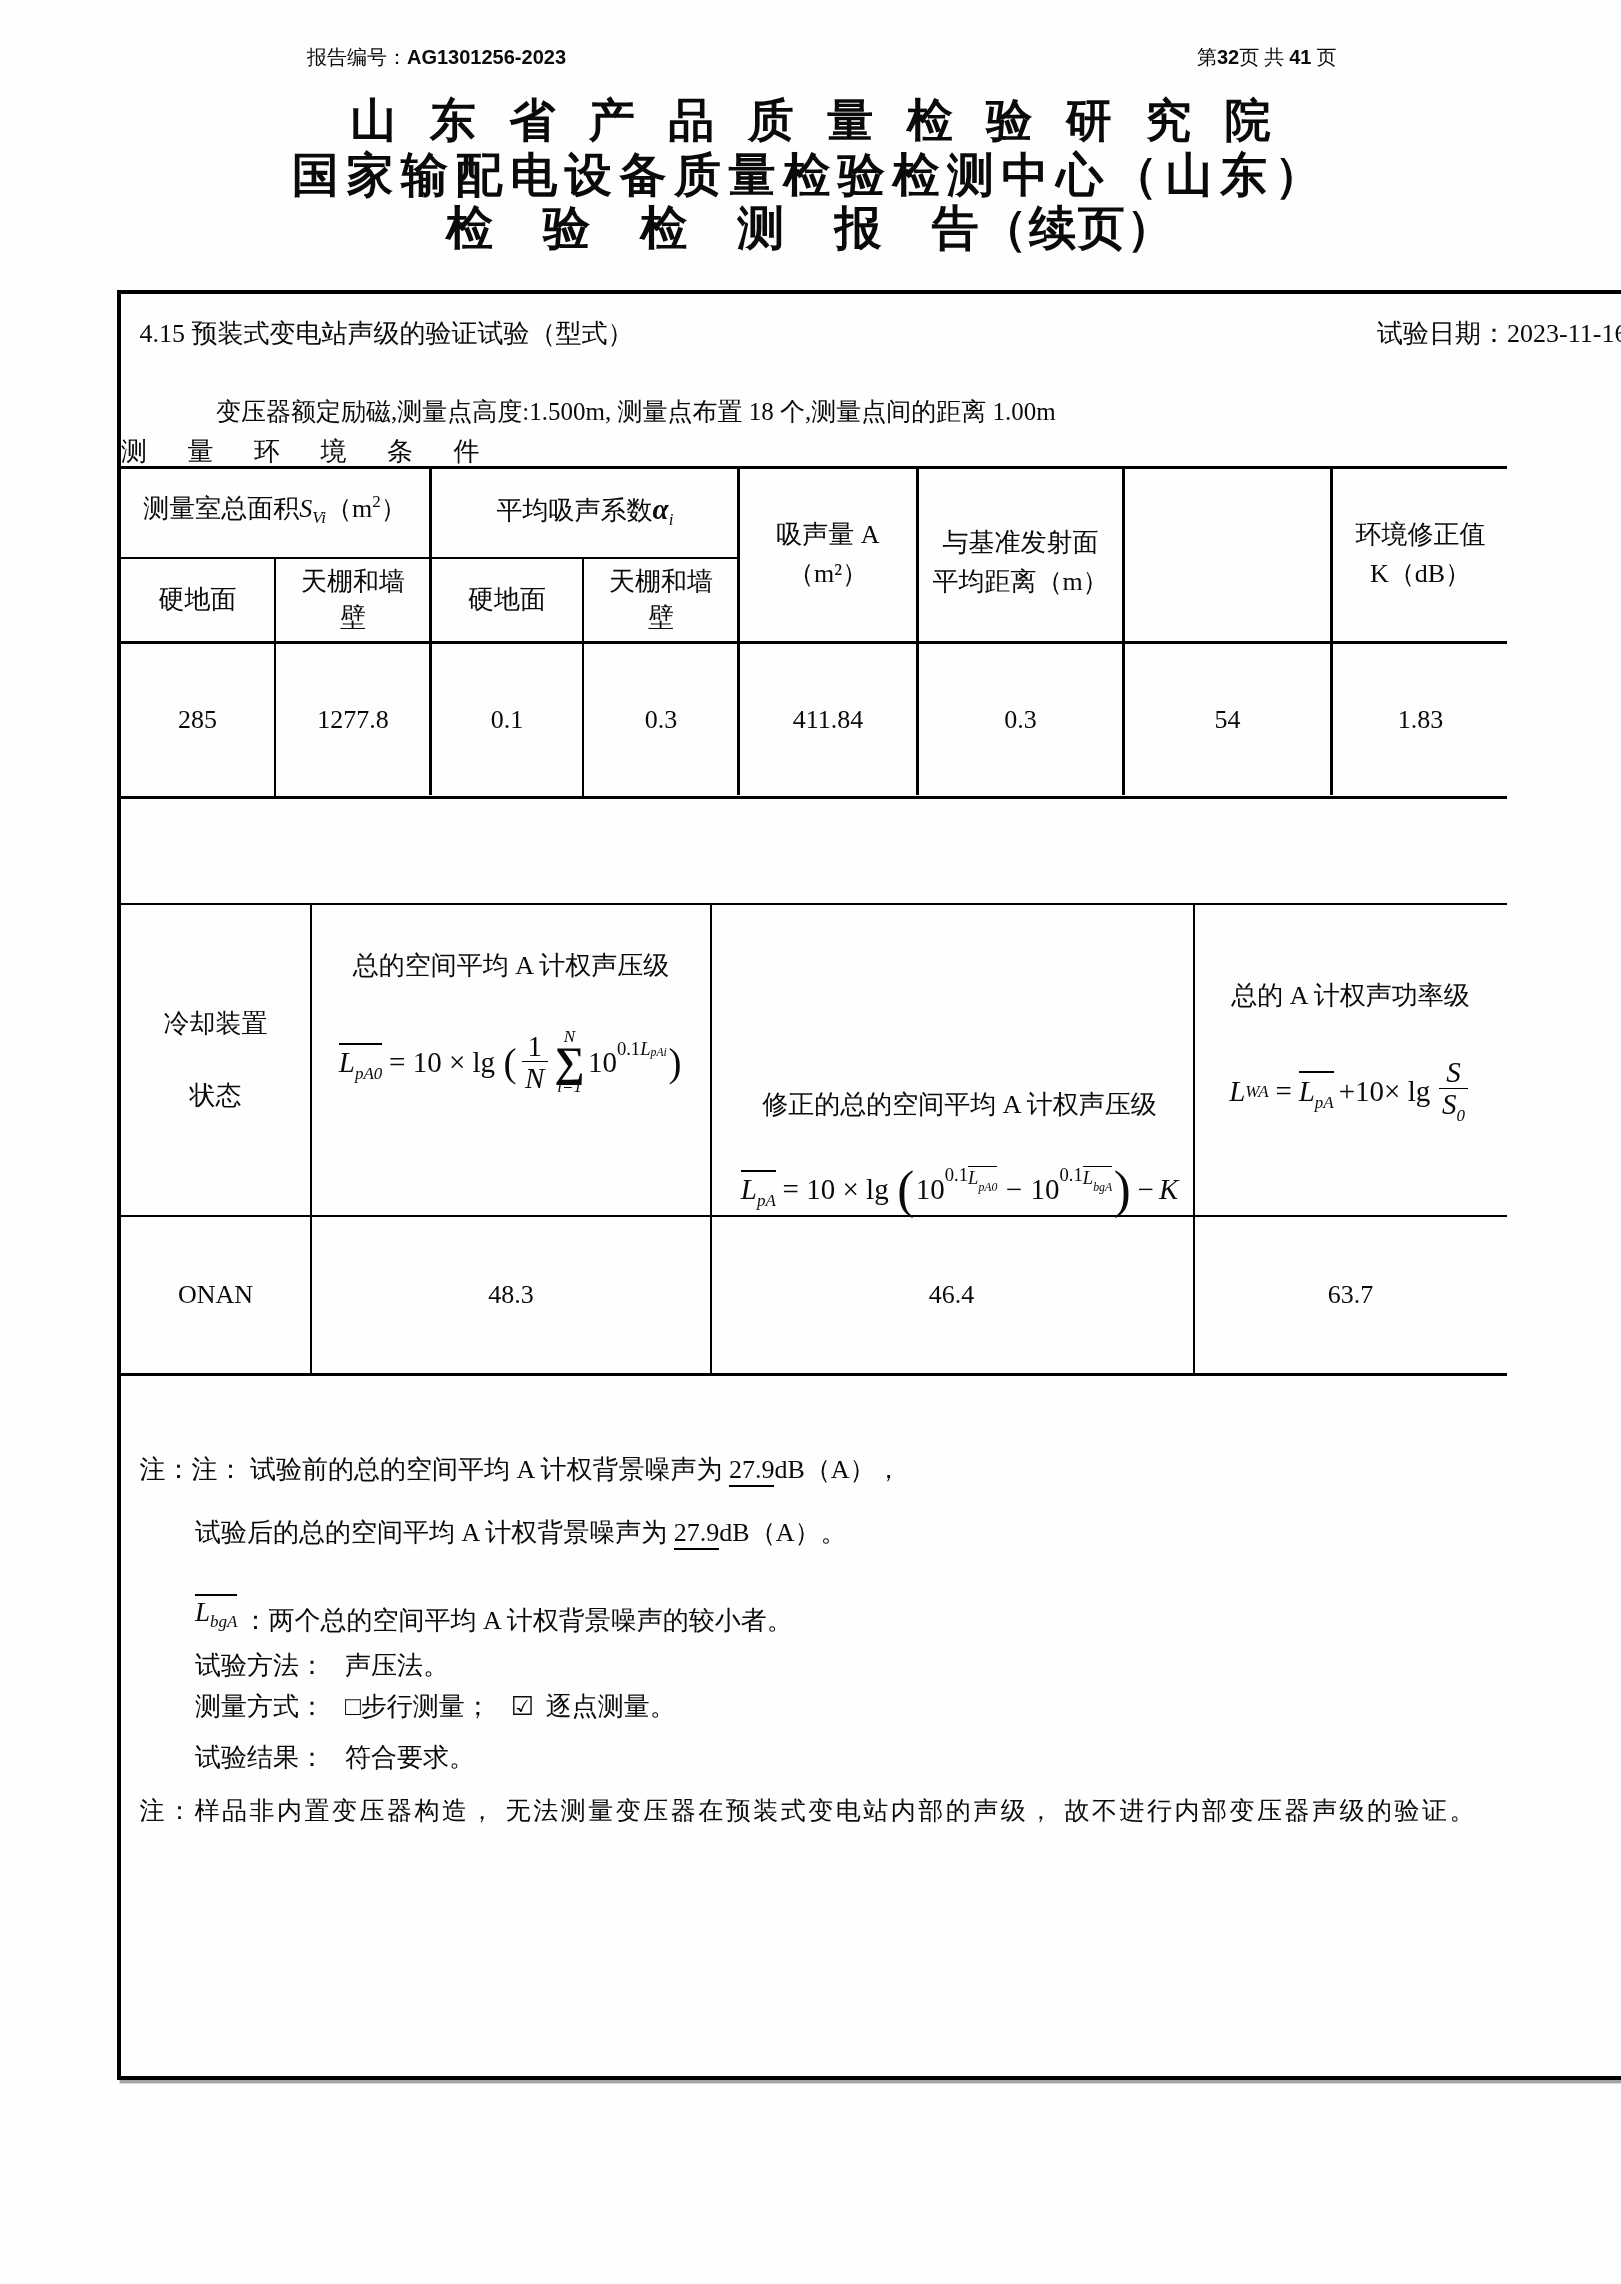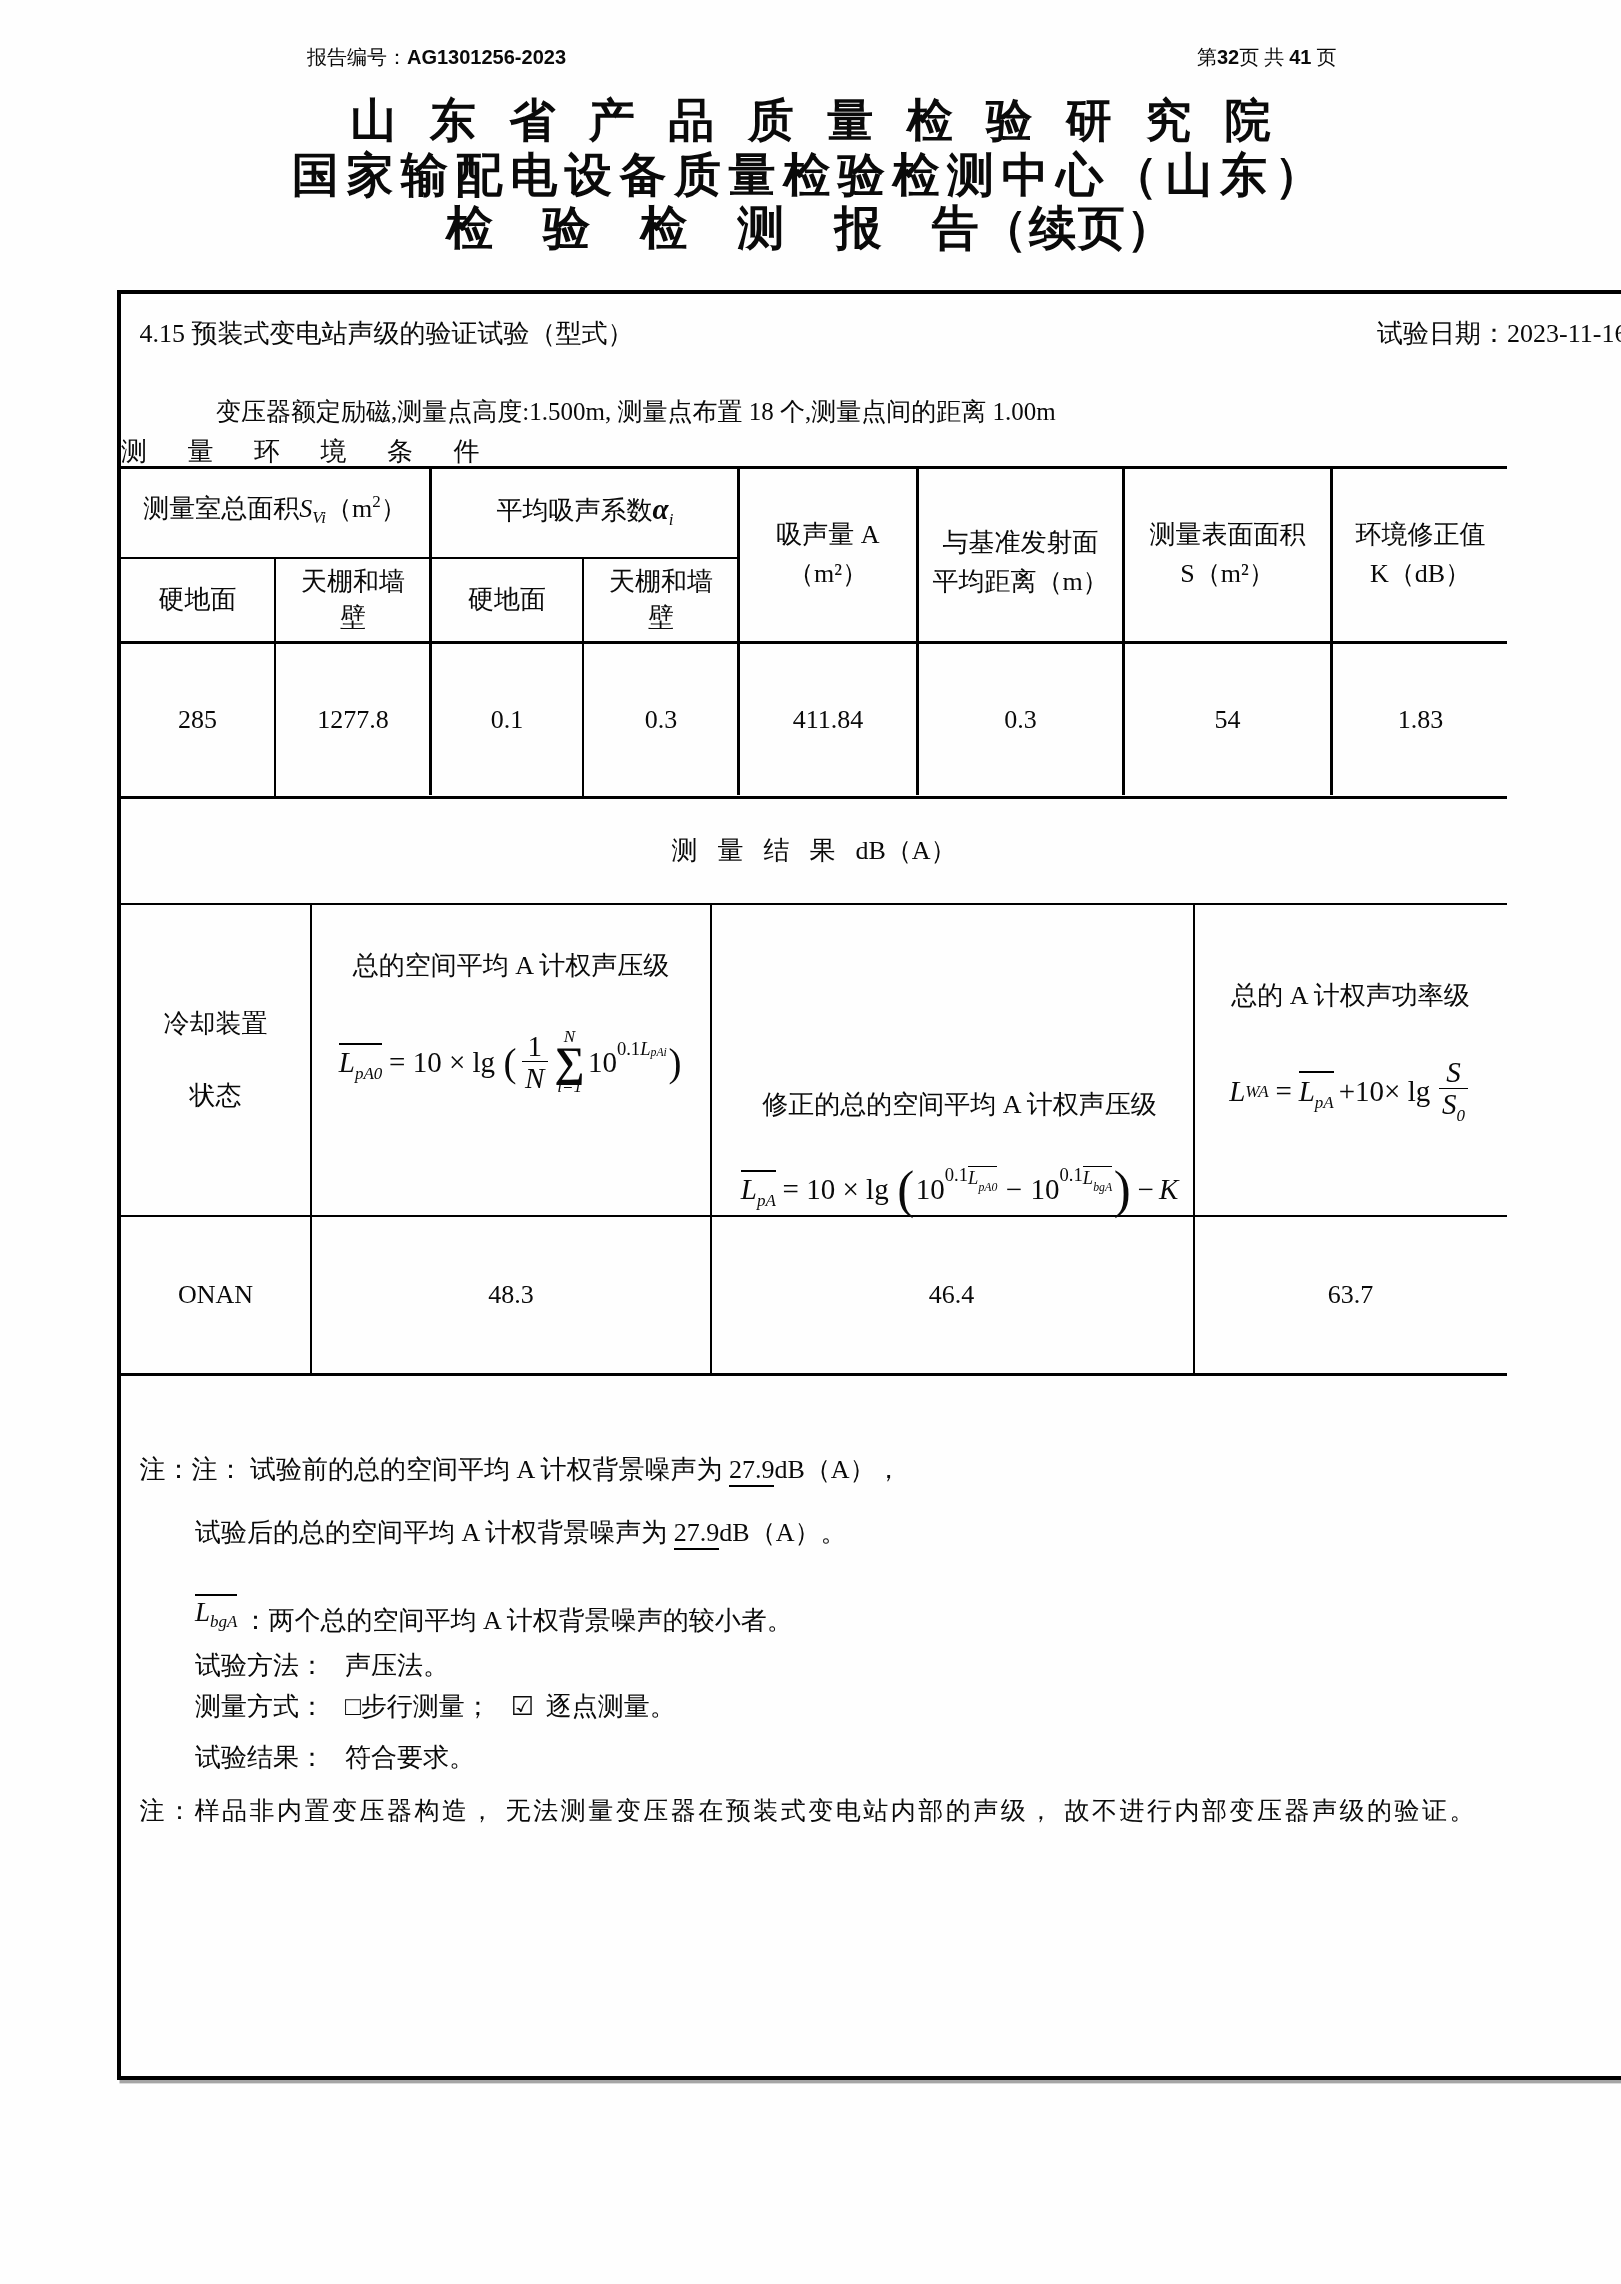--- a/index.html
+++ b/index.html
@@ -120,44 +120,39 @@
     </div>
     <div class="cell" style="left:311px; top:172px; width:306px; height:90px;">
       <span>
         <span>平均吸声系数</span><span class="bvar" style="font-size:29px;">α</span><sub class="vsub">i</sub>
       </span>
     </div>
     <div class="cell col lh" style="left:798px; top:172px; width:203px; height:175px;margin-top:8px;">
       <span>与基准发射面</span>
       <span>平均距离（m）</span>
     </div>
-    <div class="cell col lh" style="left:1004px; top:172px; width:205px; height:175px;">
-      <span>测量表面面积</span>
-      <span>S（m²）</span>
-    </div>
     <div class="cell col lh" style="left:1212px; top:172px; width:175px; height:175px;justify-content:center;">
       <span>环境修正值</span>
       <span>K（dB）</span>
     </div>
 
     <div class="cell" style="left:0; top:264px; width:153px; height:83px;">硬地面</div>
     <div class="cell" style="left:155px; top:264px; width:154px; height:83px; padding:0 20px;">天棚和墙壁</div>
     <div class="cell" style="left:311px; top:264px; width:150px; height:83px;">硬地面</div>
     <div class="cell" style="left:463px; top:264px; width:154px; height:83px; padding:0 20px;">天棚和墙壁</div>
 
     <div class="cell" style="left:0; top:350px; width:153px; height:152px;">285</div>
     <div class="cell" style="left:155px; top:350px; width:154px; height:152px;">1277.8</div>
     <div class="cell" style="left:311px; top:350px; width:150px; height:152px;">0.1</div>
     <div class="cell" style="left:463px; top:350px; width:154px; height:152px;">0.3</div>
     <div class="cell" style="left:619px; top:350px; width:176px; height:152px;">411.84</div>
     <div class="cell" style="left:798px; top:350px; width:203px; height:152px;">0.3</div>
     <div class="cell" style="left:1004px; top:350px; width:205px; height:152px;">54</div>
     <div class="cell" style="left:1212px; top:350px; width:175px; height:152px;">1.83</div>
 
-    <div class="cell" style="left:0; top:505px; width:1386px; height:104px; word-spacing:13.5px;">测 量 结 果 dB（A）</div>
 
     <div class="cell col" style="left:0; top:610px; width:189px; height:311px; gap:37px;">
       <span>冷却装置</span>
       <span>状态</span>
     </div>
 
     <div class="cell col" style="left:191px; top:610px; width:398px; height:311px; justify-content:flex-start; padding-top:44px;">
       <div>总的空间平均 A 计权声压级</div>
       <div class="formula" style="margin-top:47px;">
         <span class="olt"><span class="fvar">L</span><sub class="fsub">pA0</sub></span>

